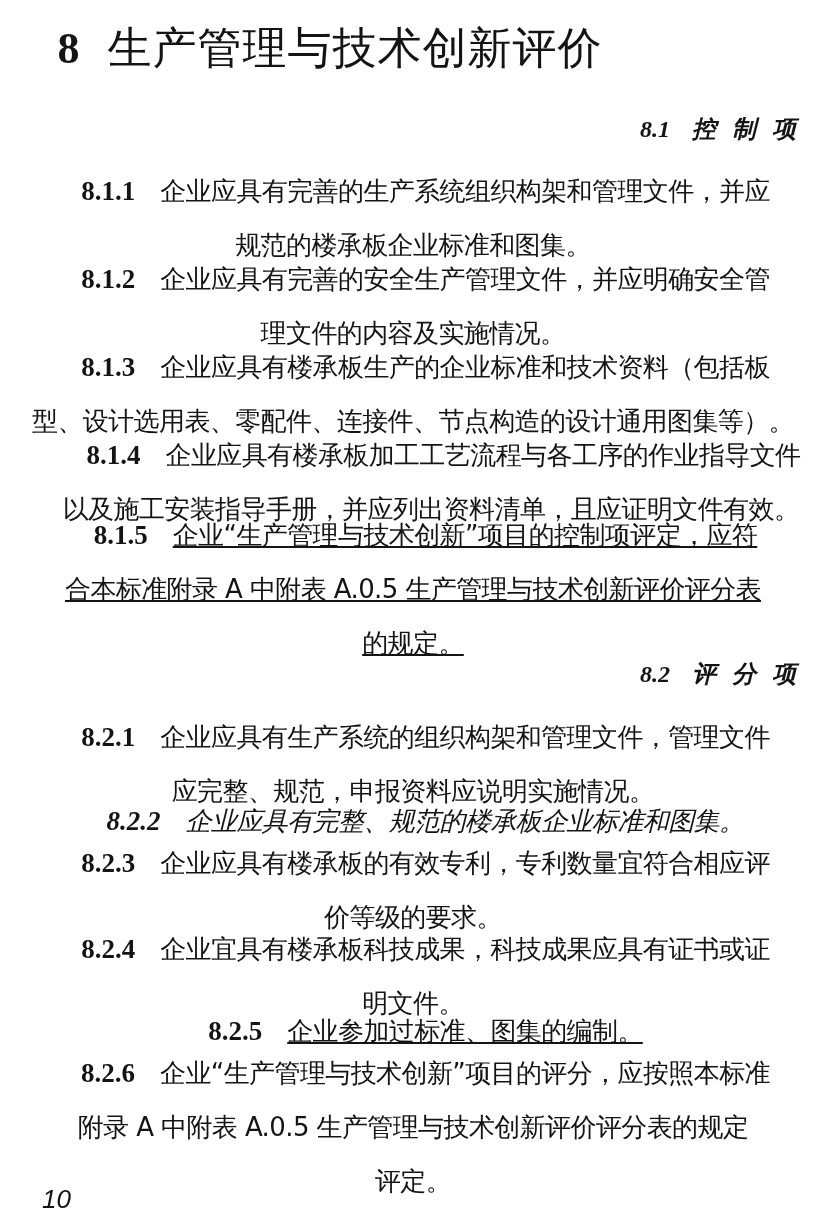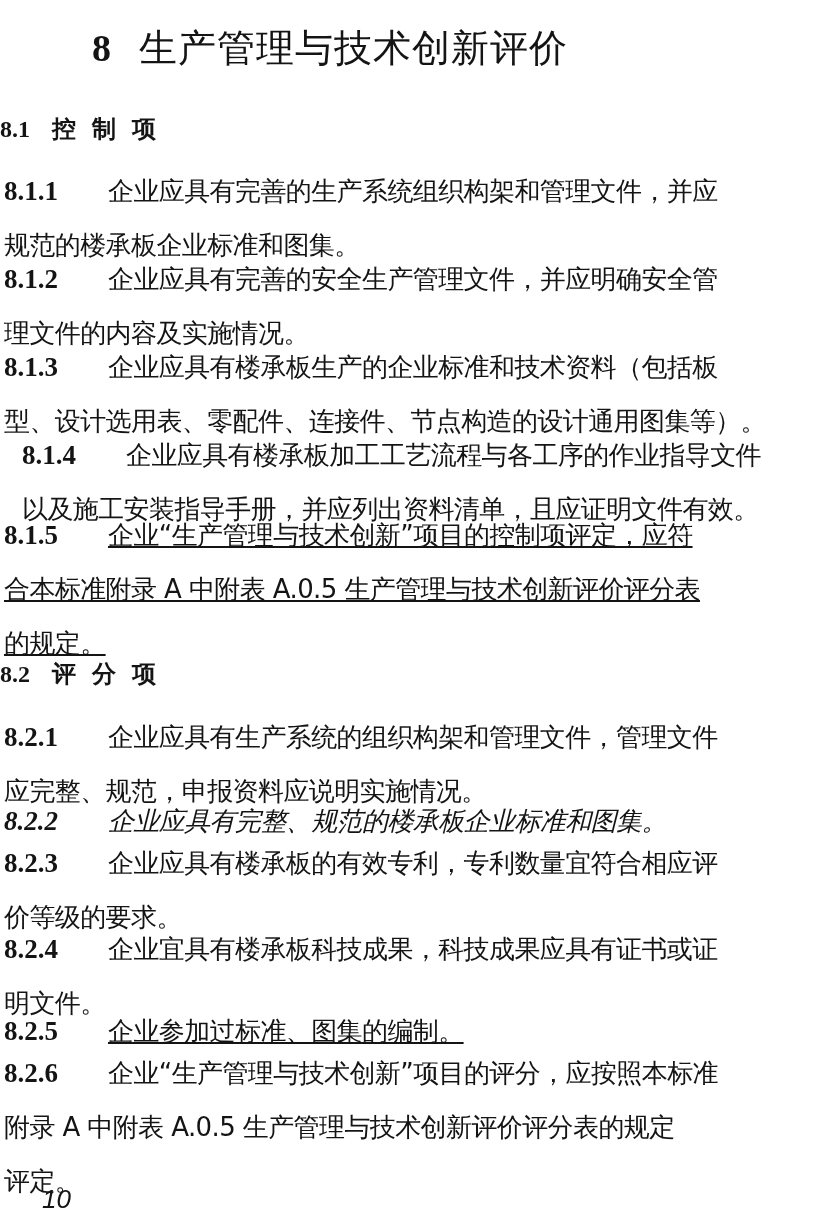--- a/index.html
+++ b/index.html
@@ -20,56 +20,58 @@
       left: 0; top: 0;
       width: 820px;
       height: 1223px;
     }
     .chapter-title {
       position: absolute;
       left: 0;
       width: 660px;
       top: 22px;
       text-align: center;
-      font-size: 38px;
+      font-size: 44px;
       line-height: 52px;
       white-space: nowrap;
     }
     .chapter-title .num {
       font-family: "Liberation Serif", serif;
       font-weight: bold;
       margin-right: 28px;
     }
     .chapter-title .txt {
       font-family: "DejaVu Sans", sans-serif;
       letter-spacing: 1px;
     }
     .section-title {
       position: absolute;
       left: 0;
       width: 812px;
-      text-align: left;
+      text-align: right;
       font-size: 24px;
       line-height: 34px;
       font-weight: bold;
       white-space: nowrap;
+      font-style: italic;
     }
     .section-title .num {
       font-family: "Liberation Serif", serif;
       font-weight: bold;
       margin-right: 22px;
     }
     .section-title .txt {
       font-family: "DejaVu Sans", sans-serif;
       letter-spacing: 16px;
     }
     .clause {
       position: absolute;
-      left: 4px;
+      left: 18px;
       width: 790px;
+      text-align: center;
     }
     .line {
       height: 54px;
       line-height: 54px;
       font-size: 26px;
       white-space: nowrap;
       font-family: "DejaVu Sans", sans-serif;
       letter-spacing: -0.6px;
     }
     .clause-num {

